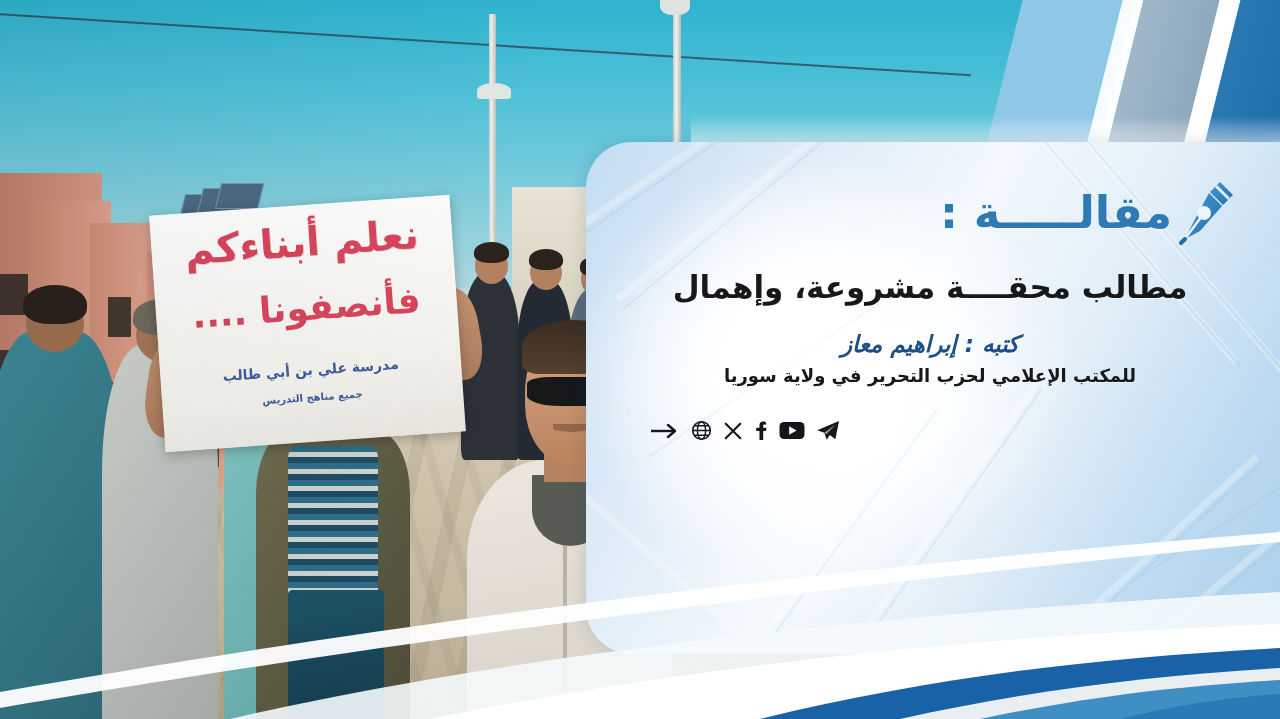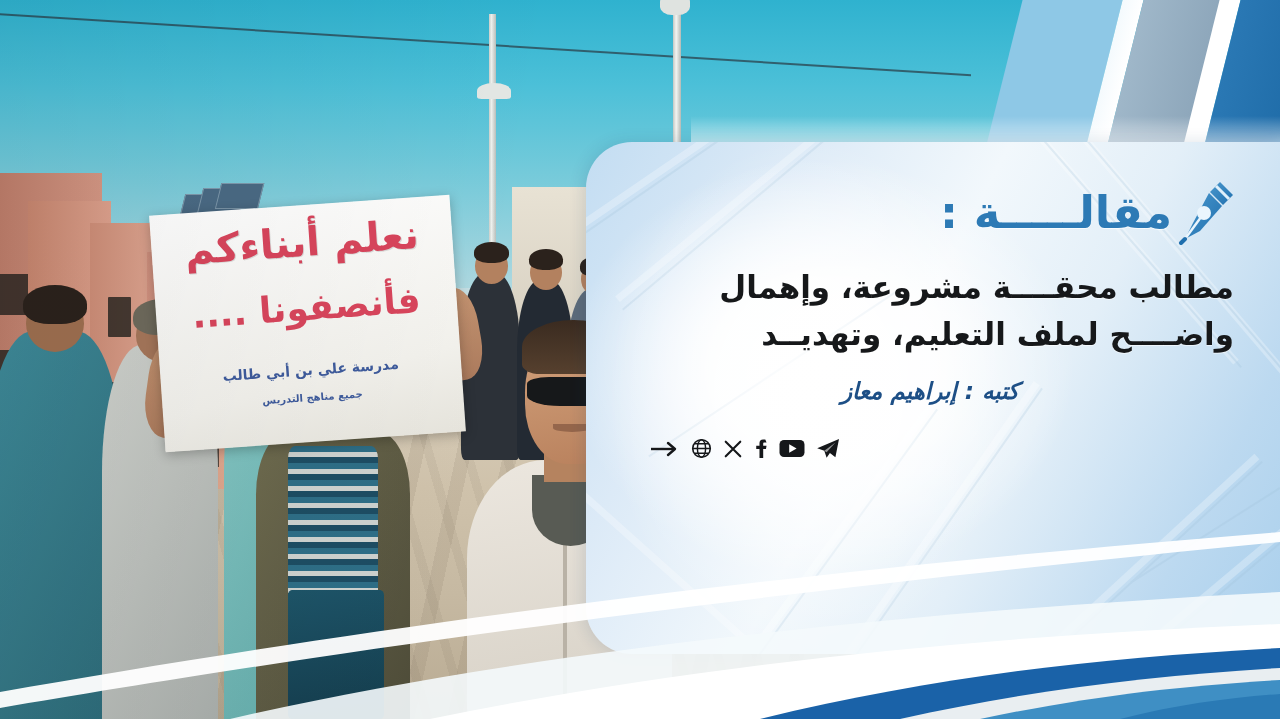--- a/index.html
+++ b/index.html
@@ -203,21 +203,21 @@
   }
   .hdr-title{
     font-size:45px;font-weight:700;color:#2d7ab5;letter-spacing:0;
     text-shadow:0 1px 0 rgba(255,255,255,.7);
     direction:rtl;white-space:nowrap;
   }
   .pen-icon{width:60px;height:66px;flex:0 0 auto;margin-right:-2px;}
 
   .body-text{
     margin-top:16px;
-    direction:rtl;
+    direction:rtl;text-align:center;
     color:#16181a;
     font-size:31px;font-weight:700;line-height:1.52;
     letter-spacing:-.2px;
     text-shadow:0 1px 0 rgba(255,255,255,.55);
   }
   .body-text div{white-space:nowrap;}
 
   .byline{
     margin-top:20px;direction:rtl;text-align:center;
     color:#1d4f86;font-size:23px;font-weight:700;
@@ -391,24 +391,24 @@
           <path d="M33 14 L46 27 L24 52 L9 60 L17 44 Z" fill="url(#pg)"></path>
           <circle cx="28" cy="34" r="7" fill="#eaf5fd"></circle>
           <path d="M28 34 L9 60" stroke="#eaf5fd" stroke-width="2.4" fill="none"></path>
           <path d="M9 60 L5 64" stroke="#1f6fae" stroke-width="4" fill="none" stroke-linecap="round"></path>
         </svg>
         <div class="hdr-title">مقالـــــة :</div>
       </div>
 
       <div class="body-text">
         <div>مطالب محقــــة مشروعة، وإهمال</div>
-        <div>واضــــح لملف التعليم، وتهديــد</div>
       </div>
 
       <div class="byline">كتبه : إبراهيم معاز</div>
+      <div class="affil">للمكتب الإعلامي لحزب التحرير في ولاية سوريا</div>
 
       <div class="socials">
         <span class="si">
           <svg class="arrow-icon" viewBox="0 0 30 18">
             <path d="M1 9 H24" stroke="#15171a" stroke-width="2.4" fill="none"></path>
             <path d="M18 3 L25 9 L18 15" stroke="#15171a" stroke-width="2.4" fill="none" stroke-linecap="round" stroke-linejoin="round"></path>
           </svg>
         </span>
         <a class="si" href="#">
           <svg width="21" height="21" viewBox="0 0 22 22">

